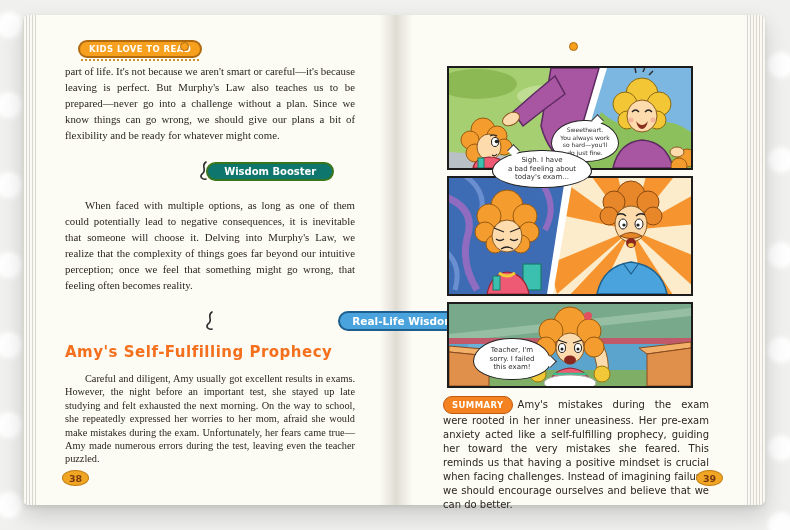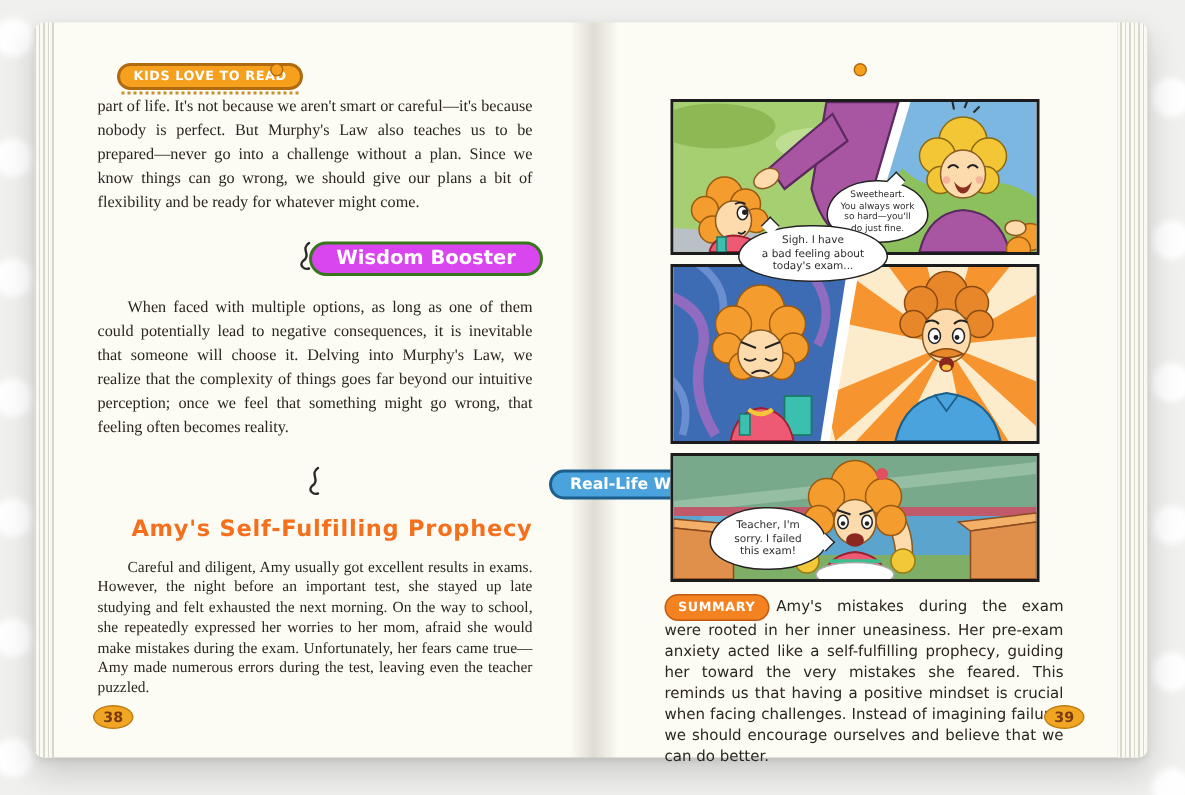--- a/index.html
+++ b/index.html
@@ -20,30 +20,30 @@
   .spine { position:absolute; left:357px; top:0; width:32px; height:100%;
      background:linear-gradient(90deg,rgba(90,80,60,0) 0%,rgba(90,80,60,.18) 50%,rgba(90,80,60,0) 100%); }
 
   
   .abs { position:absolute; }
 
   .pill { display:inline-block; position:relative; color:#fff; font-family:"DejaVu Sans",sans-serif; font-weight:bold;
           border-radius:10px; text-align:center; }
   .pill-orange { background:#f7a01d; border:2px solid #b06a10; font-size:8.5px; padding:2px 9px; letter-spacing:.4px; }
   .pill-orange::after { content:""; position:absolute; left:1px; right:1px; bottom:-5px; border-bottom:2px dotted #c8922e; }
-  .pill-green { background:#d946ef; border:2px solid #38761d; font-size:13px; padding:2px 16px; border-radius:12px; }
+  .pill-green { background:#0f766e; border:2px solid #38761d; font-size:10px; padding:2px 16px; border-radius:12px; }
   .pill-blue  { background:#4aa3dc; border:2px solid #1d5e8c; font-size:10.5px; padding:2px 12px; border-radius:12px; }
   .dot { position:absolute; width:9px; height:9px; border-radius:50%; background:#f7a01d; border:1.5px solid #b06a10; }
   .flourish { position:absolute; }
 
   .para { position:absolute; width:290px; color:#2b261f; font-size:10.8px; line-height:16px; text-align:justify; }
   .indent { text-indent:20px; }
   .para3 { font-size:10.3px; line-height:13.4px; }
 
-  .story-title { position:absolute; width:290px; text-align:right; color:#f4701d; font-family:"DejaVu Sans",sans-serif;
+  .story-title { position:absolute; width:290px; text-align:left; color:#f4701d; font-family:"DejaVu Sans",sans-serif;
                  font-weight:bold; font-size:15px; letter-spacing:.5px; }
 
   .pagenum { position:absolute; width:27px; height:16px; background:#f0a622; border:1px solid #c07d12; border-radius:50%;
              color:#7a3a10; font-family:"DejaVu Sans",sans-serif; font-weight:bold; font-size:9.5px;
              display:flex; align-items:center; justify-content:center;text-align:right; }
 
   
   .comic { position:absolute; left:447px; top:66px; width:246px; height:322px; }
   .panel { position:absolute; left:0; width:246px; border:2px solid #1c1c1c; background:#fff; overflow:hidden; z-index:1; }
   .panel svg { display:block; }
@@ -90,21 +90,21 @@
   <div class="book">
     <div class="stack-left"></div>
     <div class="stack-right"></div>
     <div class="spine"></div>
   </div>
 
   
   <span class="pill pill-orange abs" style="left:78px;top:38px">KIDS LOVE TO READ</span>
   <span class="dot" style="left:180px;top:42px"></span>
 
-  <p class="para" style="left:65px;top:63px">part of life. It's not because we aren't smart or careful—it's because nobody is perfect. But Murphy's Law also teaches us to be prepared—never go into a challenge without a plan. Since we know things can go wrong, we should give our plans a bit of flexibility and be ready for whatever might come.</p>
+  <p class="para" style="left:65px;top:63px">part of life. It's not because we aren't smart or careful—it's because leaving is perfect. But Murphy's Law also teaches us to be prepared—never go into a challenge without a plan. Since we know things can go wrong, we should give our plans a bit of flexibility and be ready for whatever might come.</p>
 
   <span class="pill pill-green abs" style="left:78px;top:161px">Wisdom Booster</span>
   <svg class="flourish" style="left:195px;top:160px" width="16" height="22" viewBox="0 0 16 22">
     <path d="M11 2 C5 6 13 10 7 14 C4 17 8 20 11 19" fill="none" stroke="#2a2a2a" stroke-width="1.6" stroke-linecap="round"></path>
   </svg>
 
   <p class="para indent" style="left:65px;top:197px">When faced with multiple options, as long as one of them could potentially lead to negative consequences, it is inevitable that someone will choose it. Delving into Murphy's Law, we realize that the complexity of things goes far beyond our intuitive perception; once we feel that something might go wrong, that feeling often becomes reality.</p>
 
   <span class="pill pill-blue abs" style="left:78px;top:311px">Real-Life Wisdom</span>
   <svg class="flourish" style="left:201px;top:310px" width="16" height="22" viewBox="0 0 16 22">

